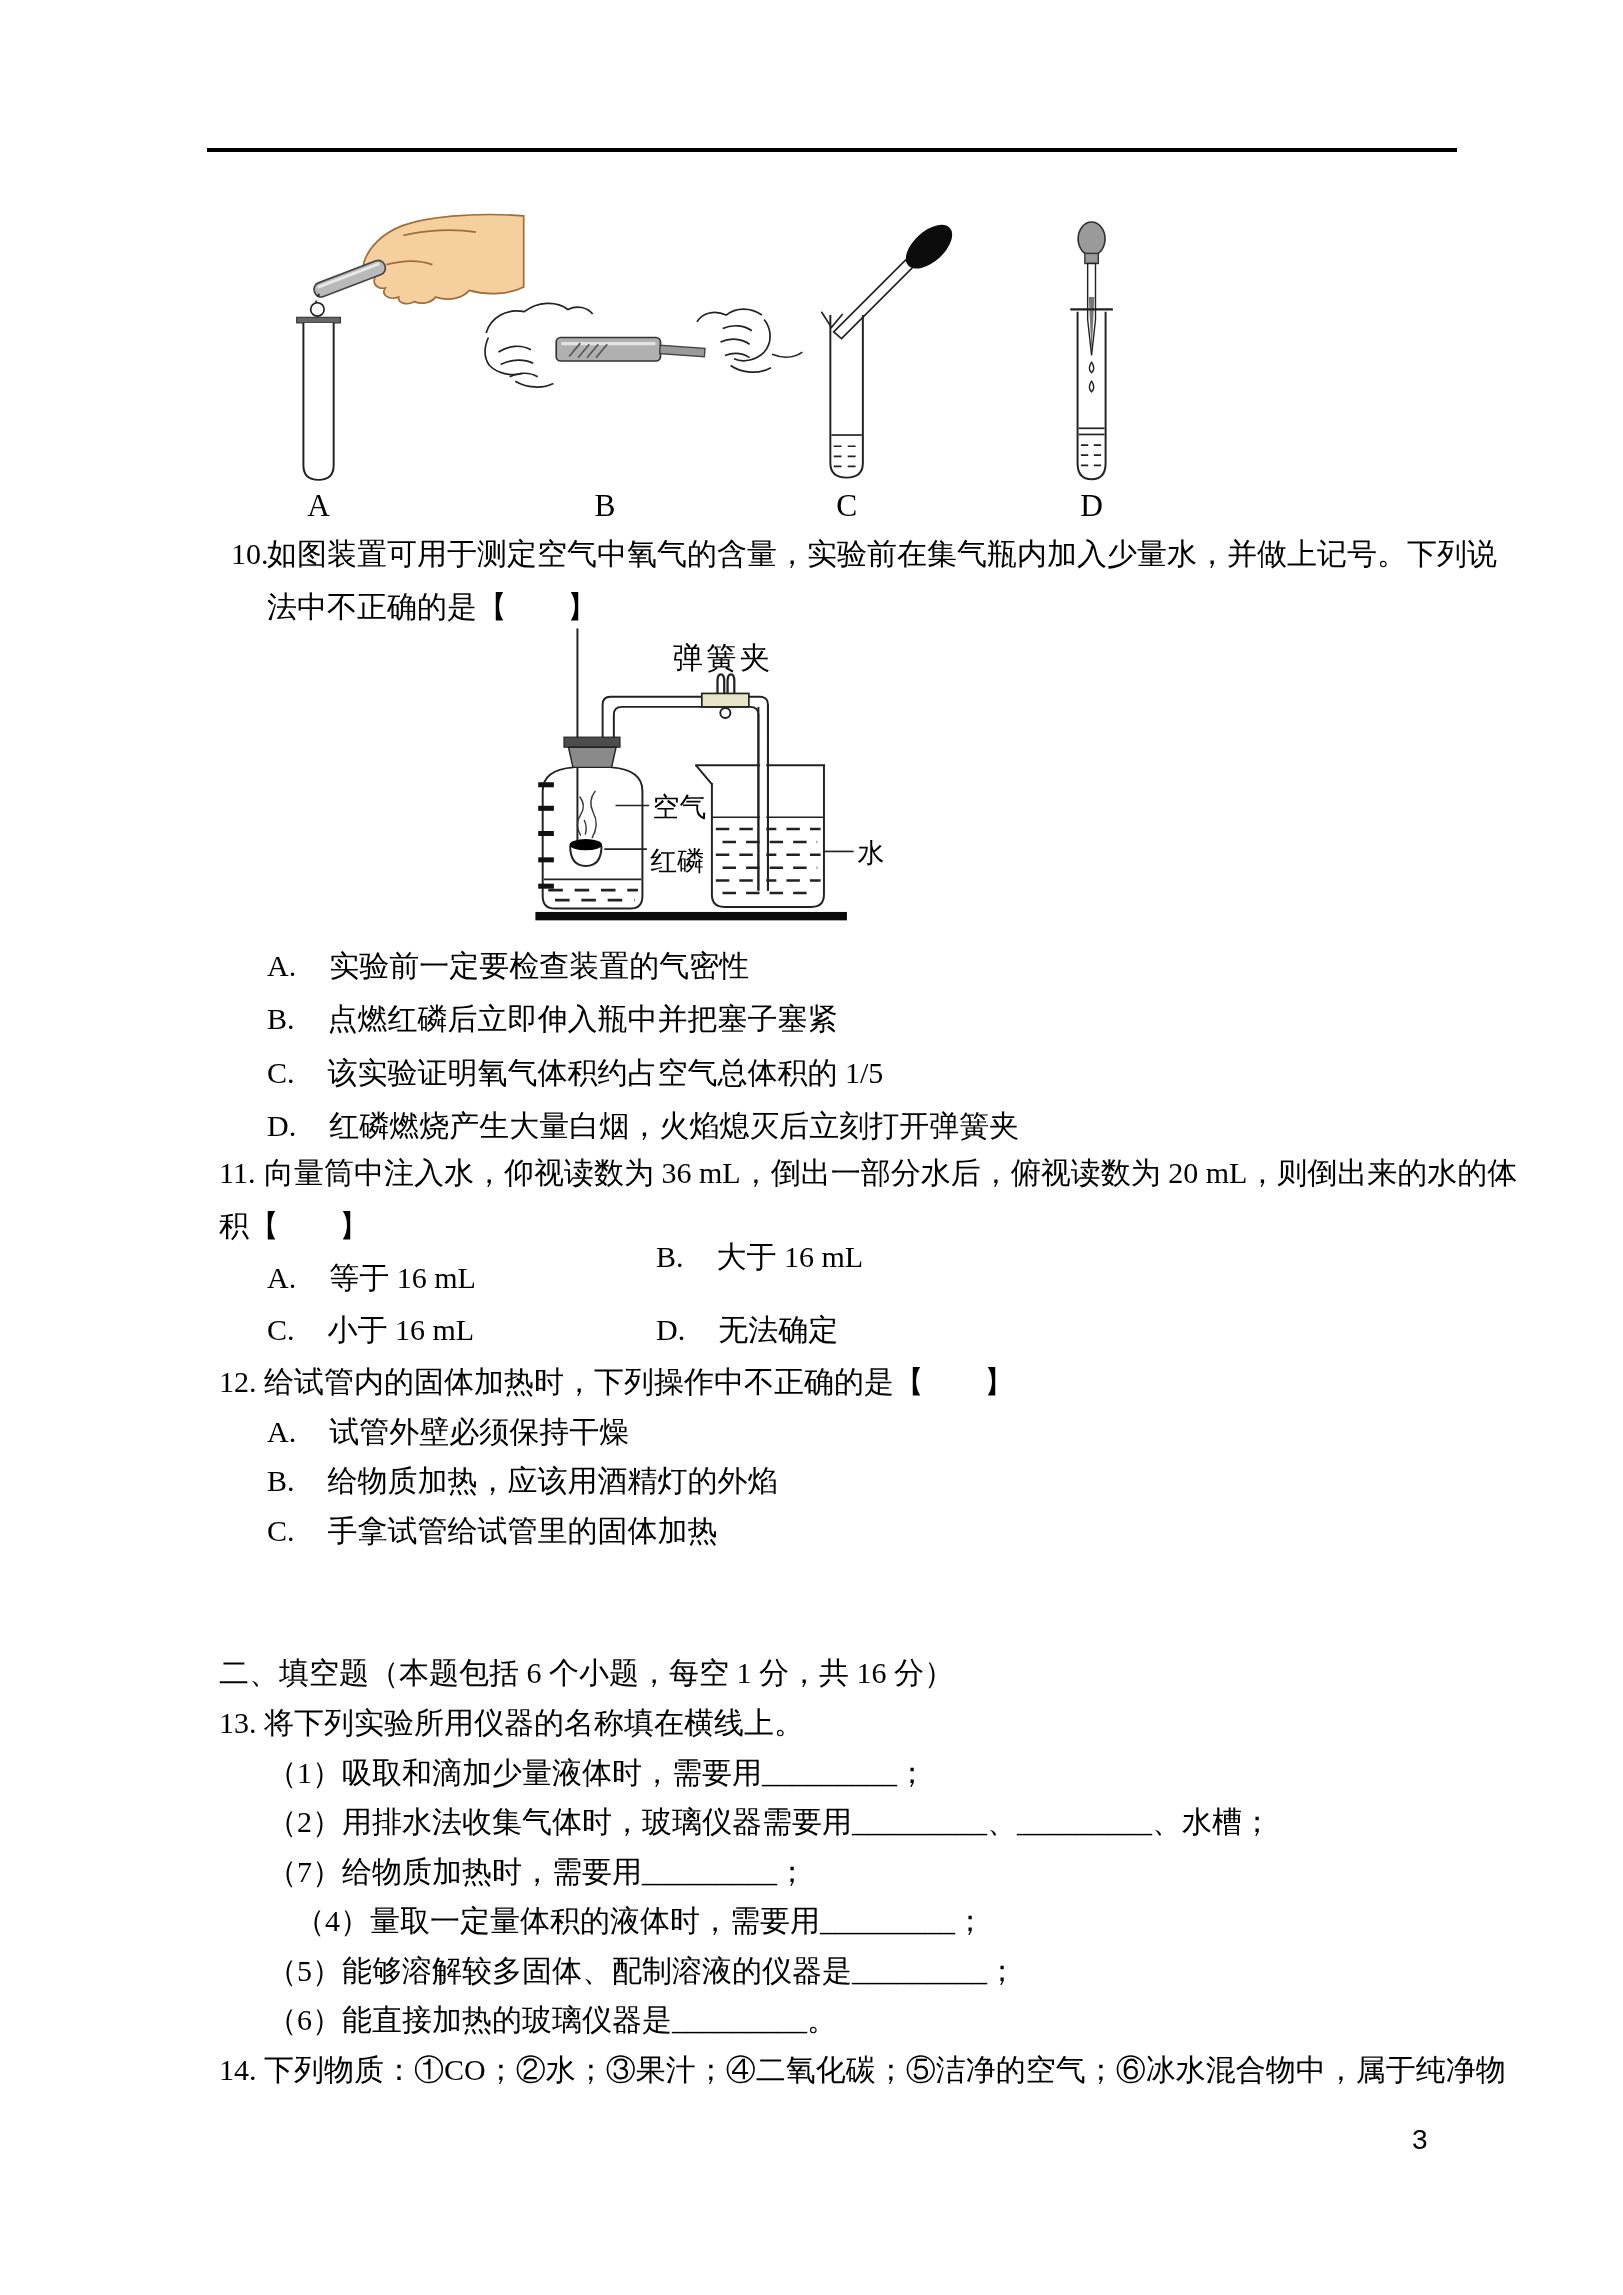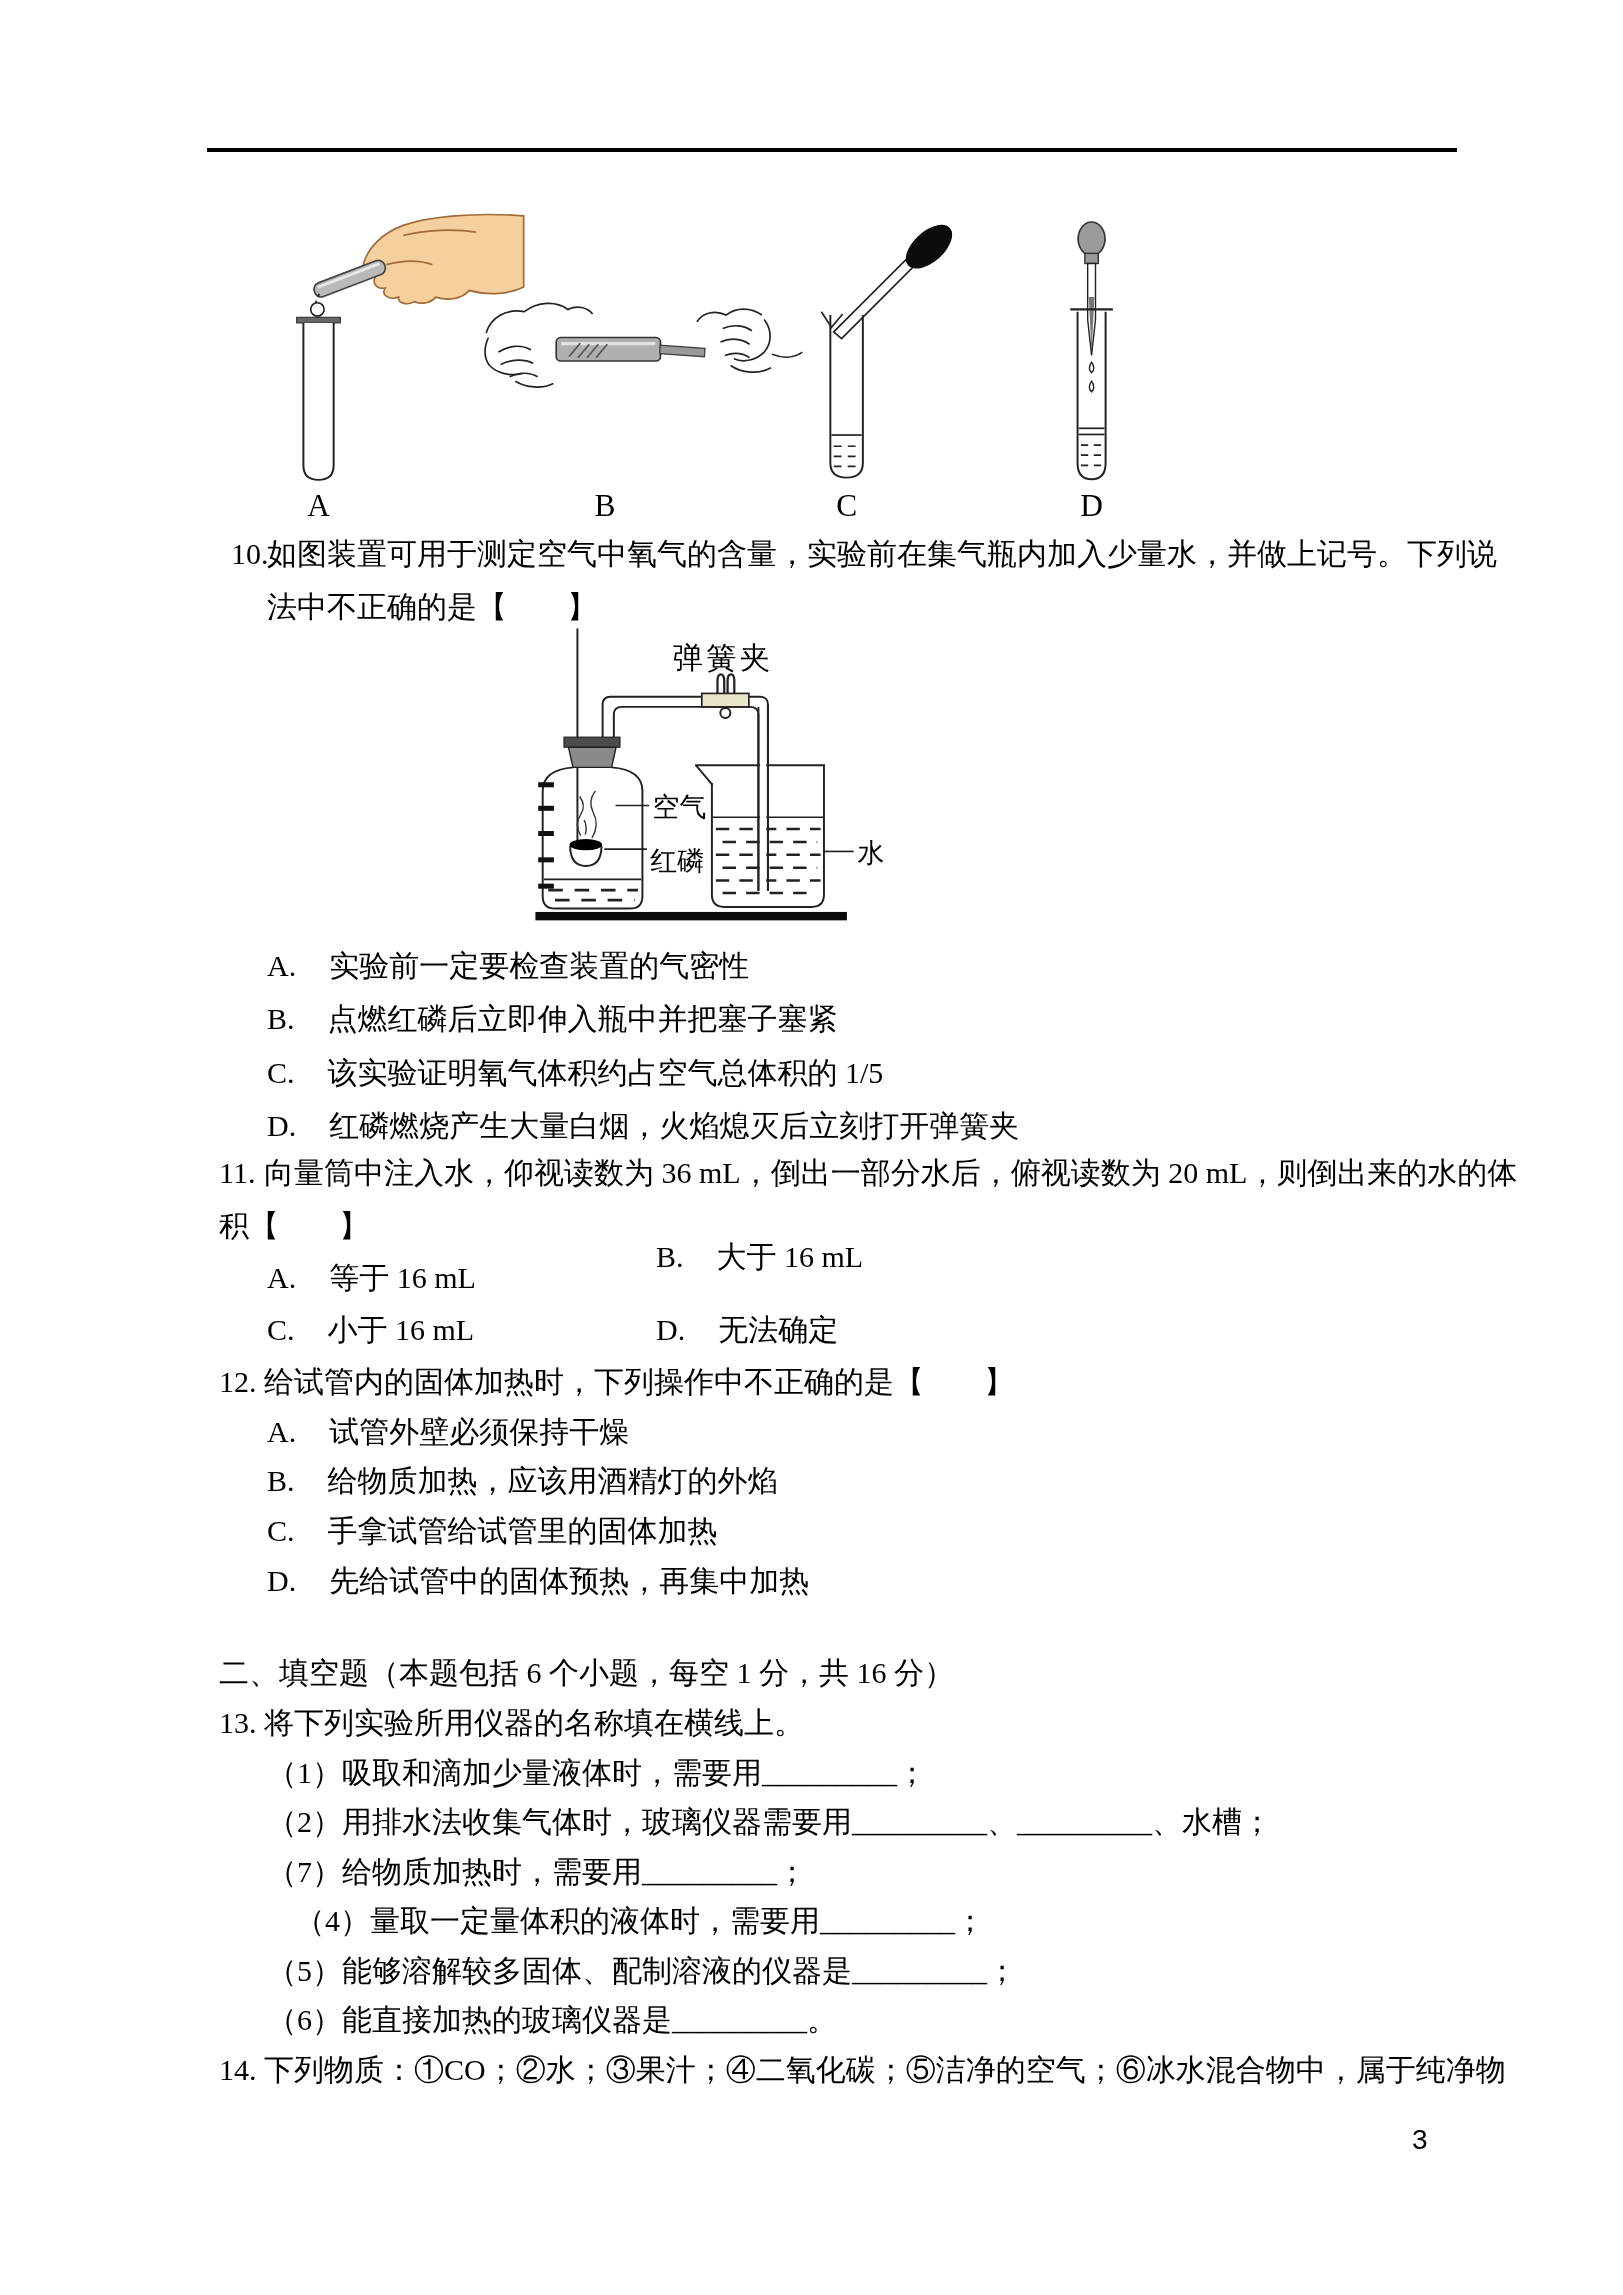--- a/index.html
+++ b/index.html
@@ -198,23 +198,20 @@
   <div class="abs t" style="left:264px;top:1364px;">给试管内的固体加热时，下列操作中不正确的是【　　】</div>
   <div class="abs t opt" style="left:267px;top:1414px;">
     <span class="lab">A.</span><span>试管外壁必须保持干燥</span>
   </div>
   <div class="abs t opt" style="left:267px;top:1463px;">
     <span class="lab">B.</span><span>给物质加热，应该用酒精灯的外焰</span>
   </div>
   <div class="abs t opt" style="left:267px;top:1513px;">
     <span class="lab">C.</span><span>手拿试管给试管里的固体加热</span>
   </div>
-  <div class="abs t opt" style="left:267px;top:1563px;">
-    <span class="lab">D.</span><span>先给试管中的固体预热，再集中加热</span>
-  </div>
 
   <div class="abs t" style="left:219px;top:1655px;">二、填空题（本题包括 6 个小题，每空 1 分，共 16 分）</div>
 
   <div class="abs t" style="left:219px;top:1705px;">13.</div>
   <div class="abs t" style="left:264px;top:1705px;">将下列实验所用仪器的名称填在横线上。</div>
   <div class="abs t" style="left:267px;top:1755px;">（1）吸取和滴加少量液体时，需要用_________；</div>
   <div class="abs t" style="left:267px;top:1804px;text-align:center;">（2）用排水法收集气体时，玻璃仪器需要用_________、_________、水槽；</div>
   <div class="abs t" style="left:267px;top:1854px;">（7）给物质加热时，需要用_________；</div>
   <div class="abs t" style="left:267px;top:1903px;margin-left:28px;">（4）量取一定量体积的液体时，需要用_________；</div>
   <div class="abs t" style="left:267px;top:1953px;">（5）能够溶解较多固体、配制溶液的仪器是_________；</div>

